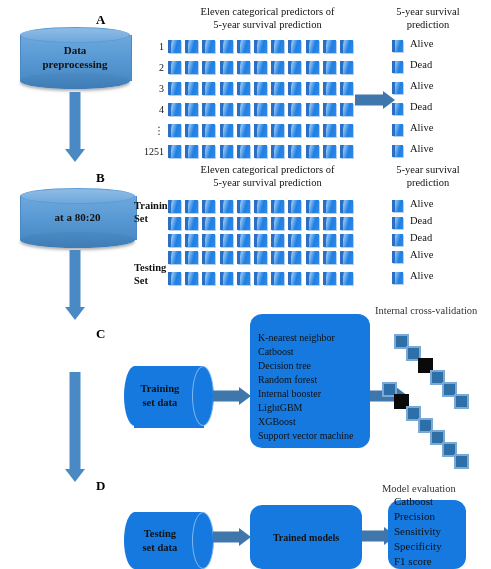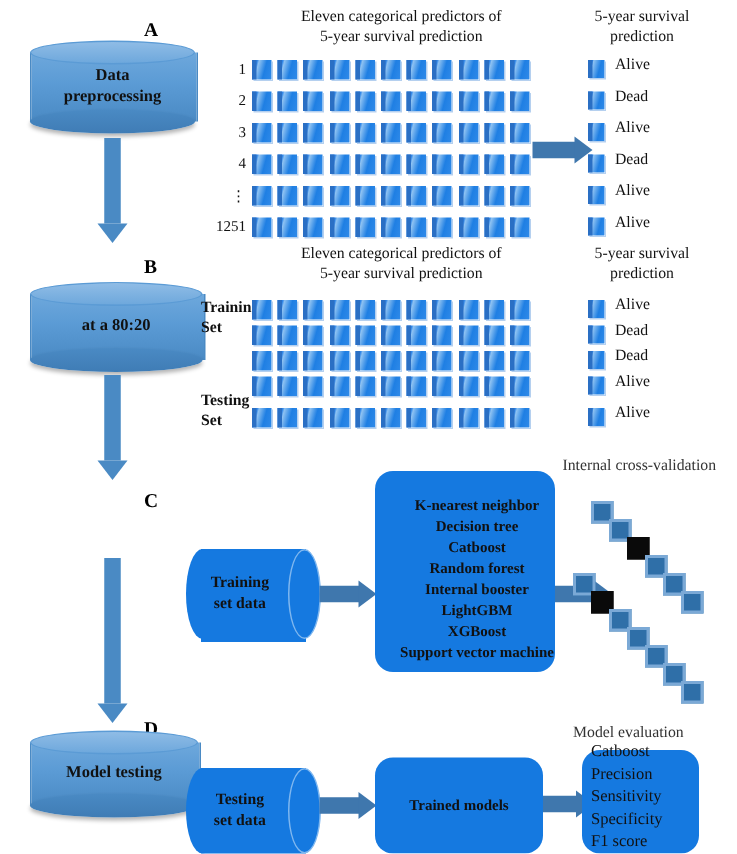--- a/index.html
+++ b/index.html
@@ -71,23 +71,22 @@
   
   .rbox{
     position:absolute;background:#1579e0;border-radius:12px;
   }
   .rbox .inner{
     position:absolute;left:0;top:0;width:100%;height:100%;
     display:flex;flex-direction:column;justify-content:center;
   }
   .model-list{padding:6px 0 6px 8px;}
   .model-list div{
-    font-weight:bold;font-size:10px;color:#111;line-height:14.1px;
+    font-weight:normal;font-size:10px;color:#111;line-height:14.1px;
     white-space:nowrap;
-    text-align:center;
   }
   .metric-list{padding:4px 0 4px 6px;}
   .metric-list div{
     font-size:11px;color:#111;line-height:15px;white-space:nowrap;
   }
   .trained-label{
     font-weight:bold;font-size:10px;color:#111;text-align:center;width:100%;
   }
 
   
@@ -416,22 +415,22 @@
   </div>
 
   <div class="h-arrow" style="left:213px;top:386px;width:38px;height:20px;">
     <div class="shaft" style="width:28px;"></div>
     <div class="head"></div>
   </div>
 
   <div class="rbox" style="left:250px;top:314px;width:120px;height:134px;">
     <div class="inner model-list" id="c-models">
         <div>K-nearest neighbor</div>
+        <div>Catboost</div>
         <div>Decision tree</div>
-        <div>Catboost</div>
         <div>Random forest</div>
         <div>Internal booster</div>
         <div>LightGBM</div>
         <div>XGBoost</div>
         <div>Support vector machine</div>
       </div>
   </div>
 
   <div class="h-arrow" style="left:370px;top:386px;width:38px;height:20px;">
     <div class="shaft" style="width:28px;"></div>
@@ -451,28 +450,20 @@
       <div class="cvsq black" style="left: 394px; top: 394px;"></div>
       <div class="cvsq" style="left: 406px; top: 406px;"></div>
       <div class="cvsq" style="left: 418px; top: 418px;"></div>
       <div class="cvsq" style="left: 430px; top: 430px;"></div>
       <div class="cvsq" style="left: 442px; top: 442px;"></div>
       <div class="cvsq" style="left: 454px; top: 454px;"></div>
     </div>
 
   <div class="sec-letter abs" style="left:96px;top:478px;">D</div>
 
-  <div class="vcyl" style="left:20px;top:487px;width:112px;height:58px;">
-    <div class="body"></div>
-    <div class="bot"></div>
-    <div class="top"></div>
-    <div class="label">
-      <span>Model testing</span>
-    </div>
-  </div>
 
   <div class="hcyl" style="left:124px;top:512px;width:90px;height:57px;">
     <div class="capL"></div>
     <div class="body"></div>
     <div class="capR"></div>
     <div class="label">
       <span>Testing</span>
       <span>set data</span>
     </div>
   </div>

